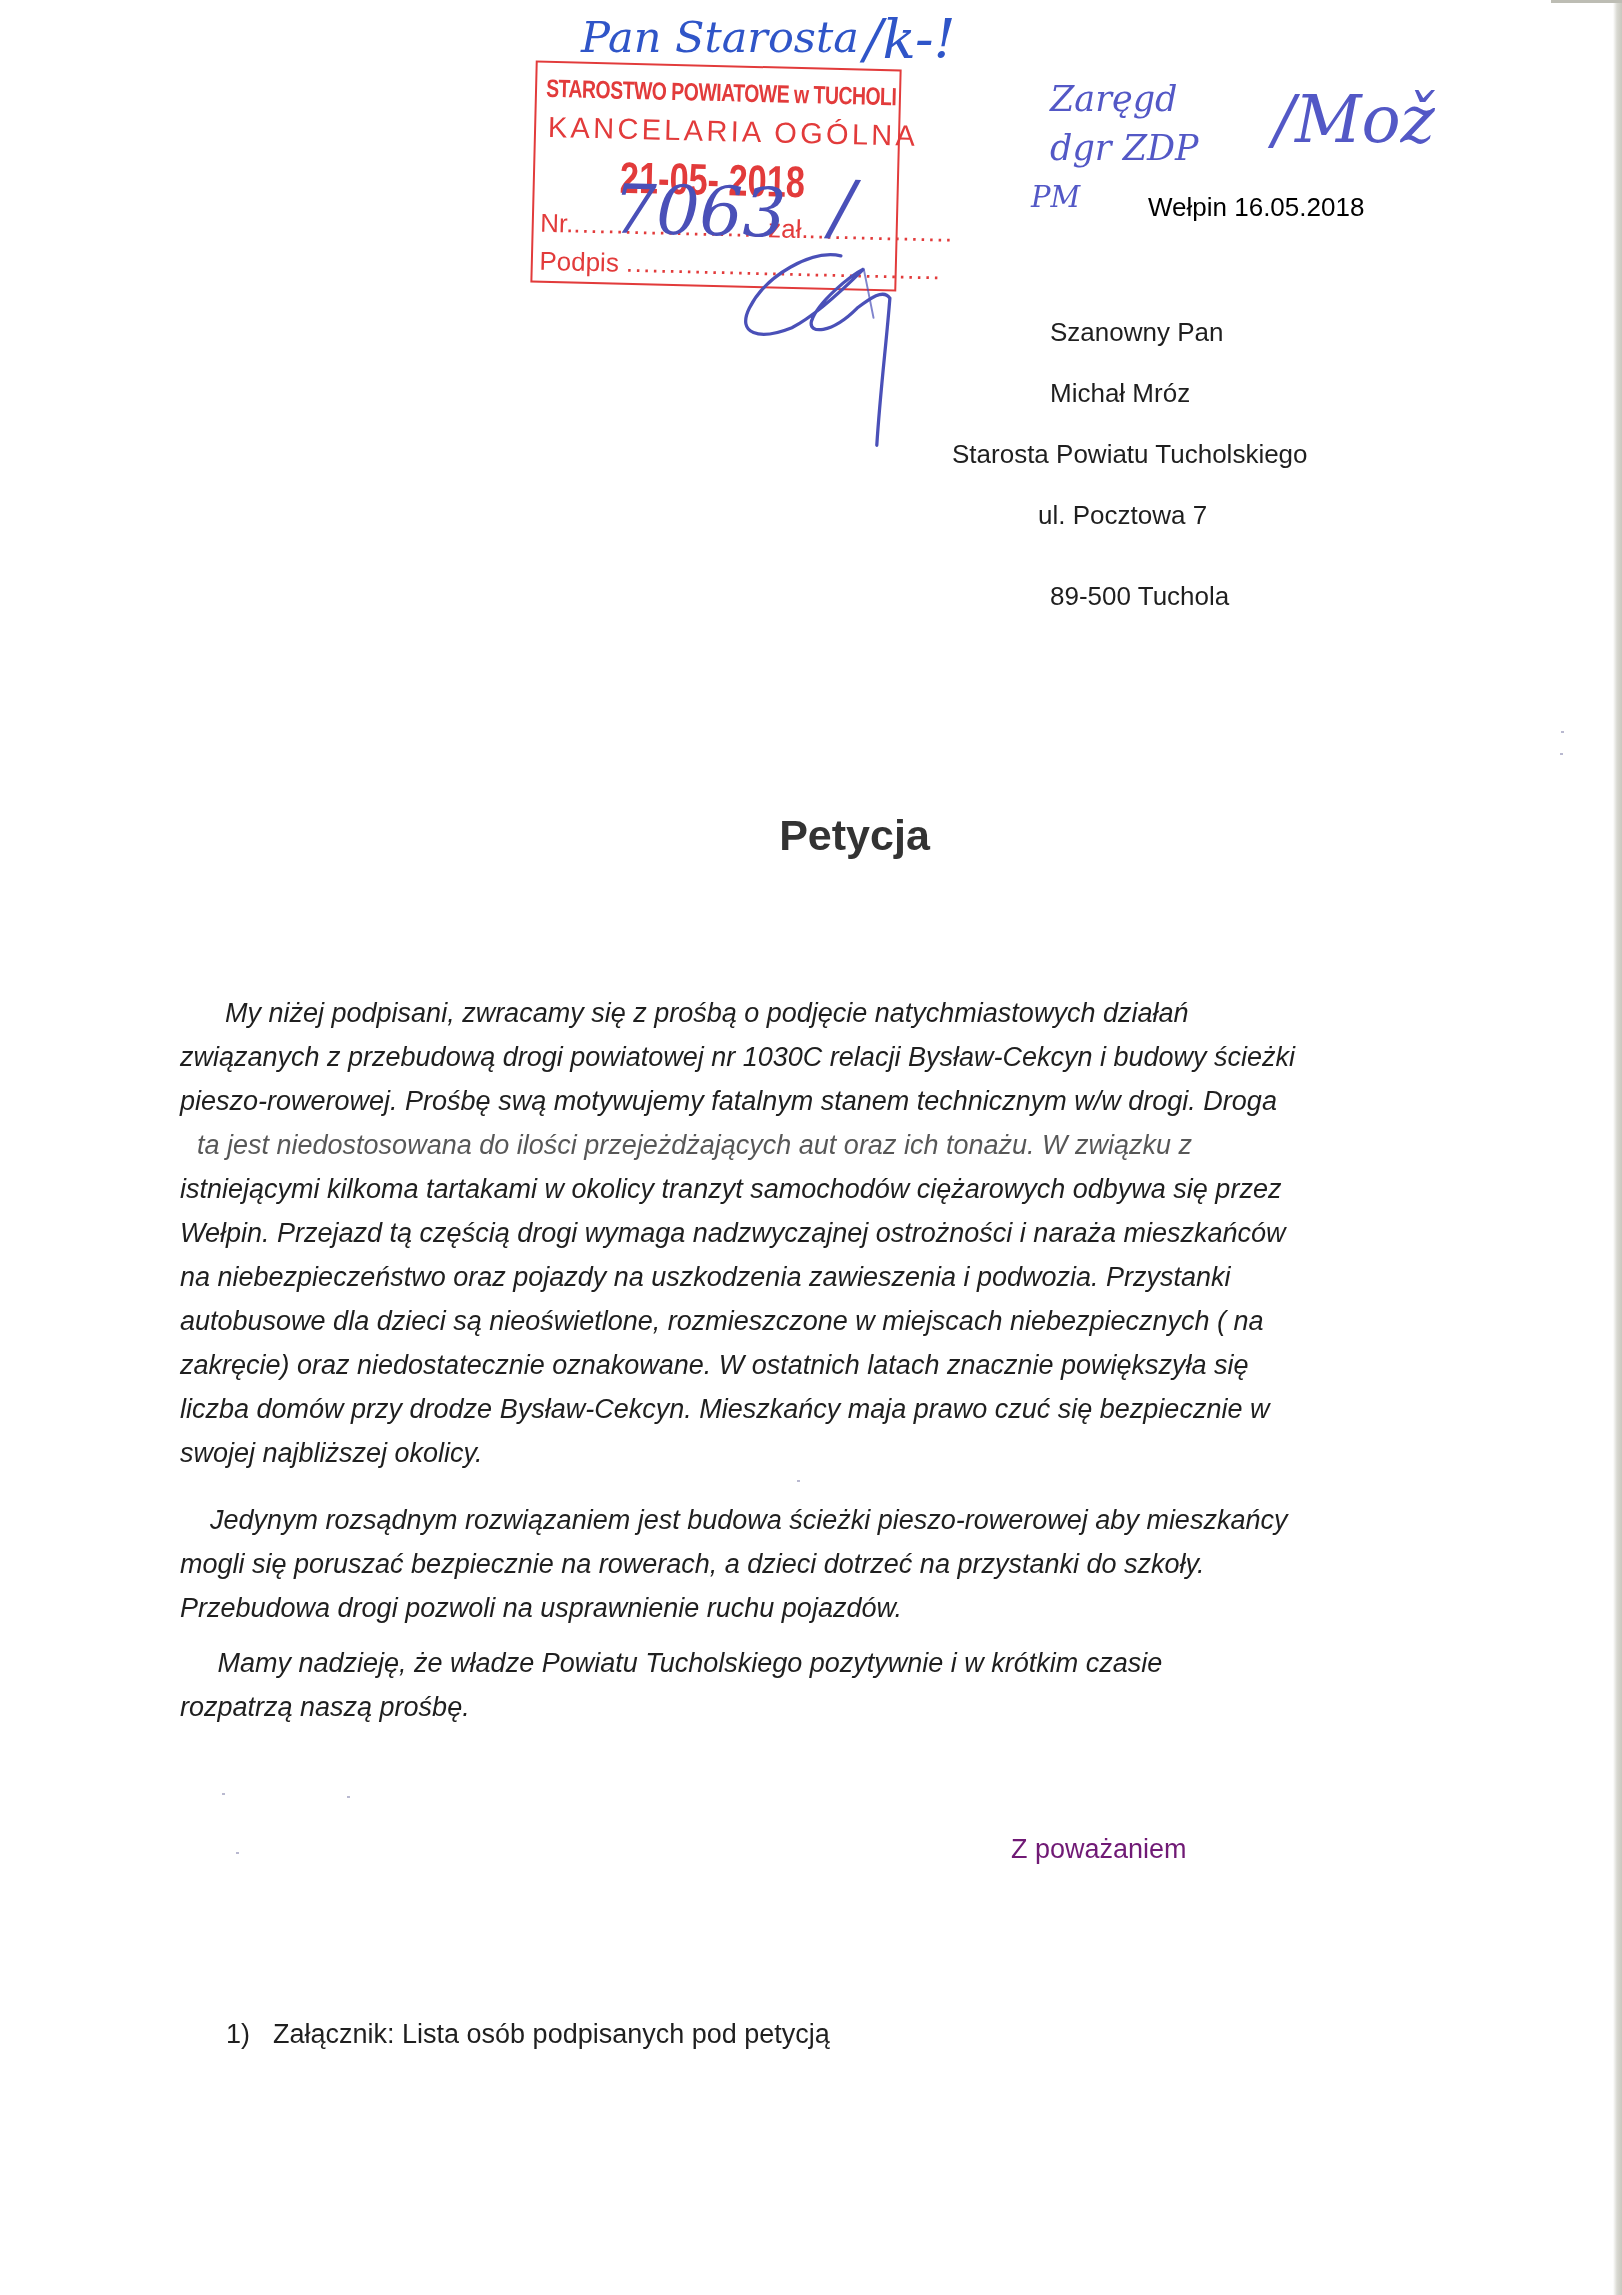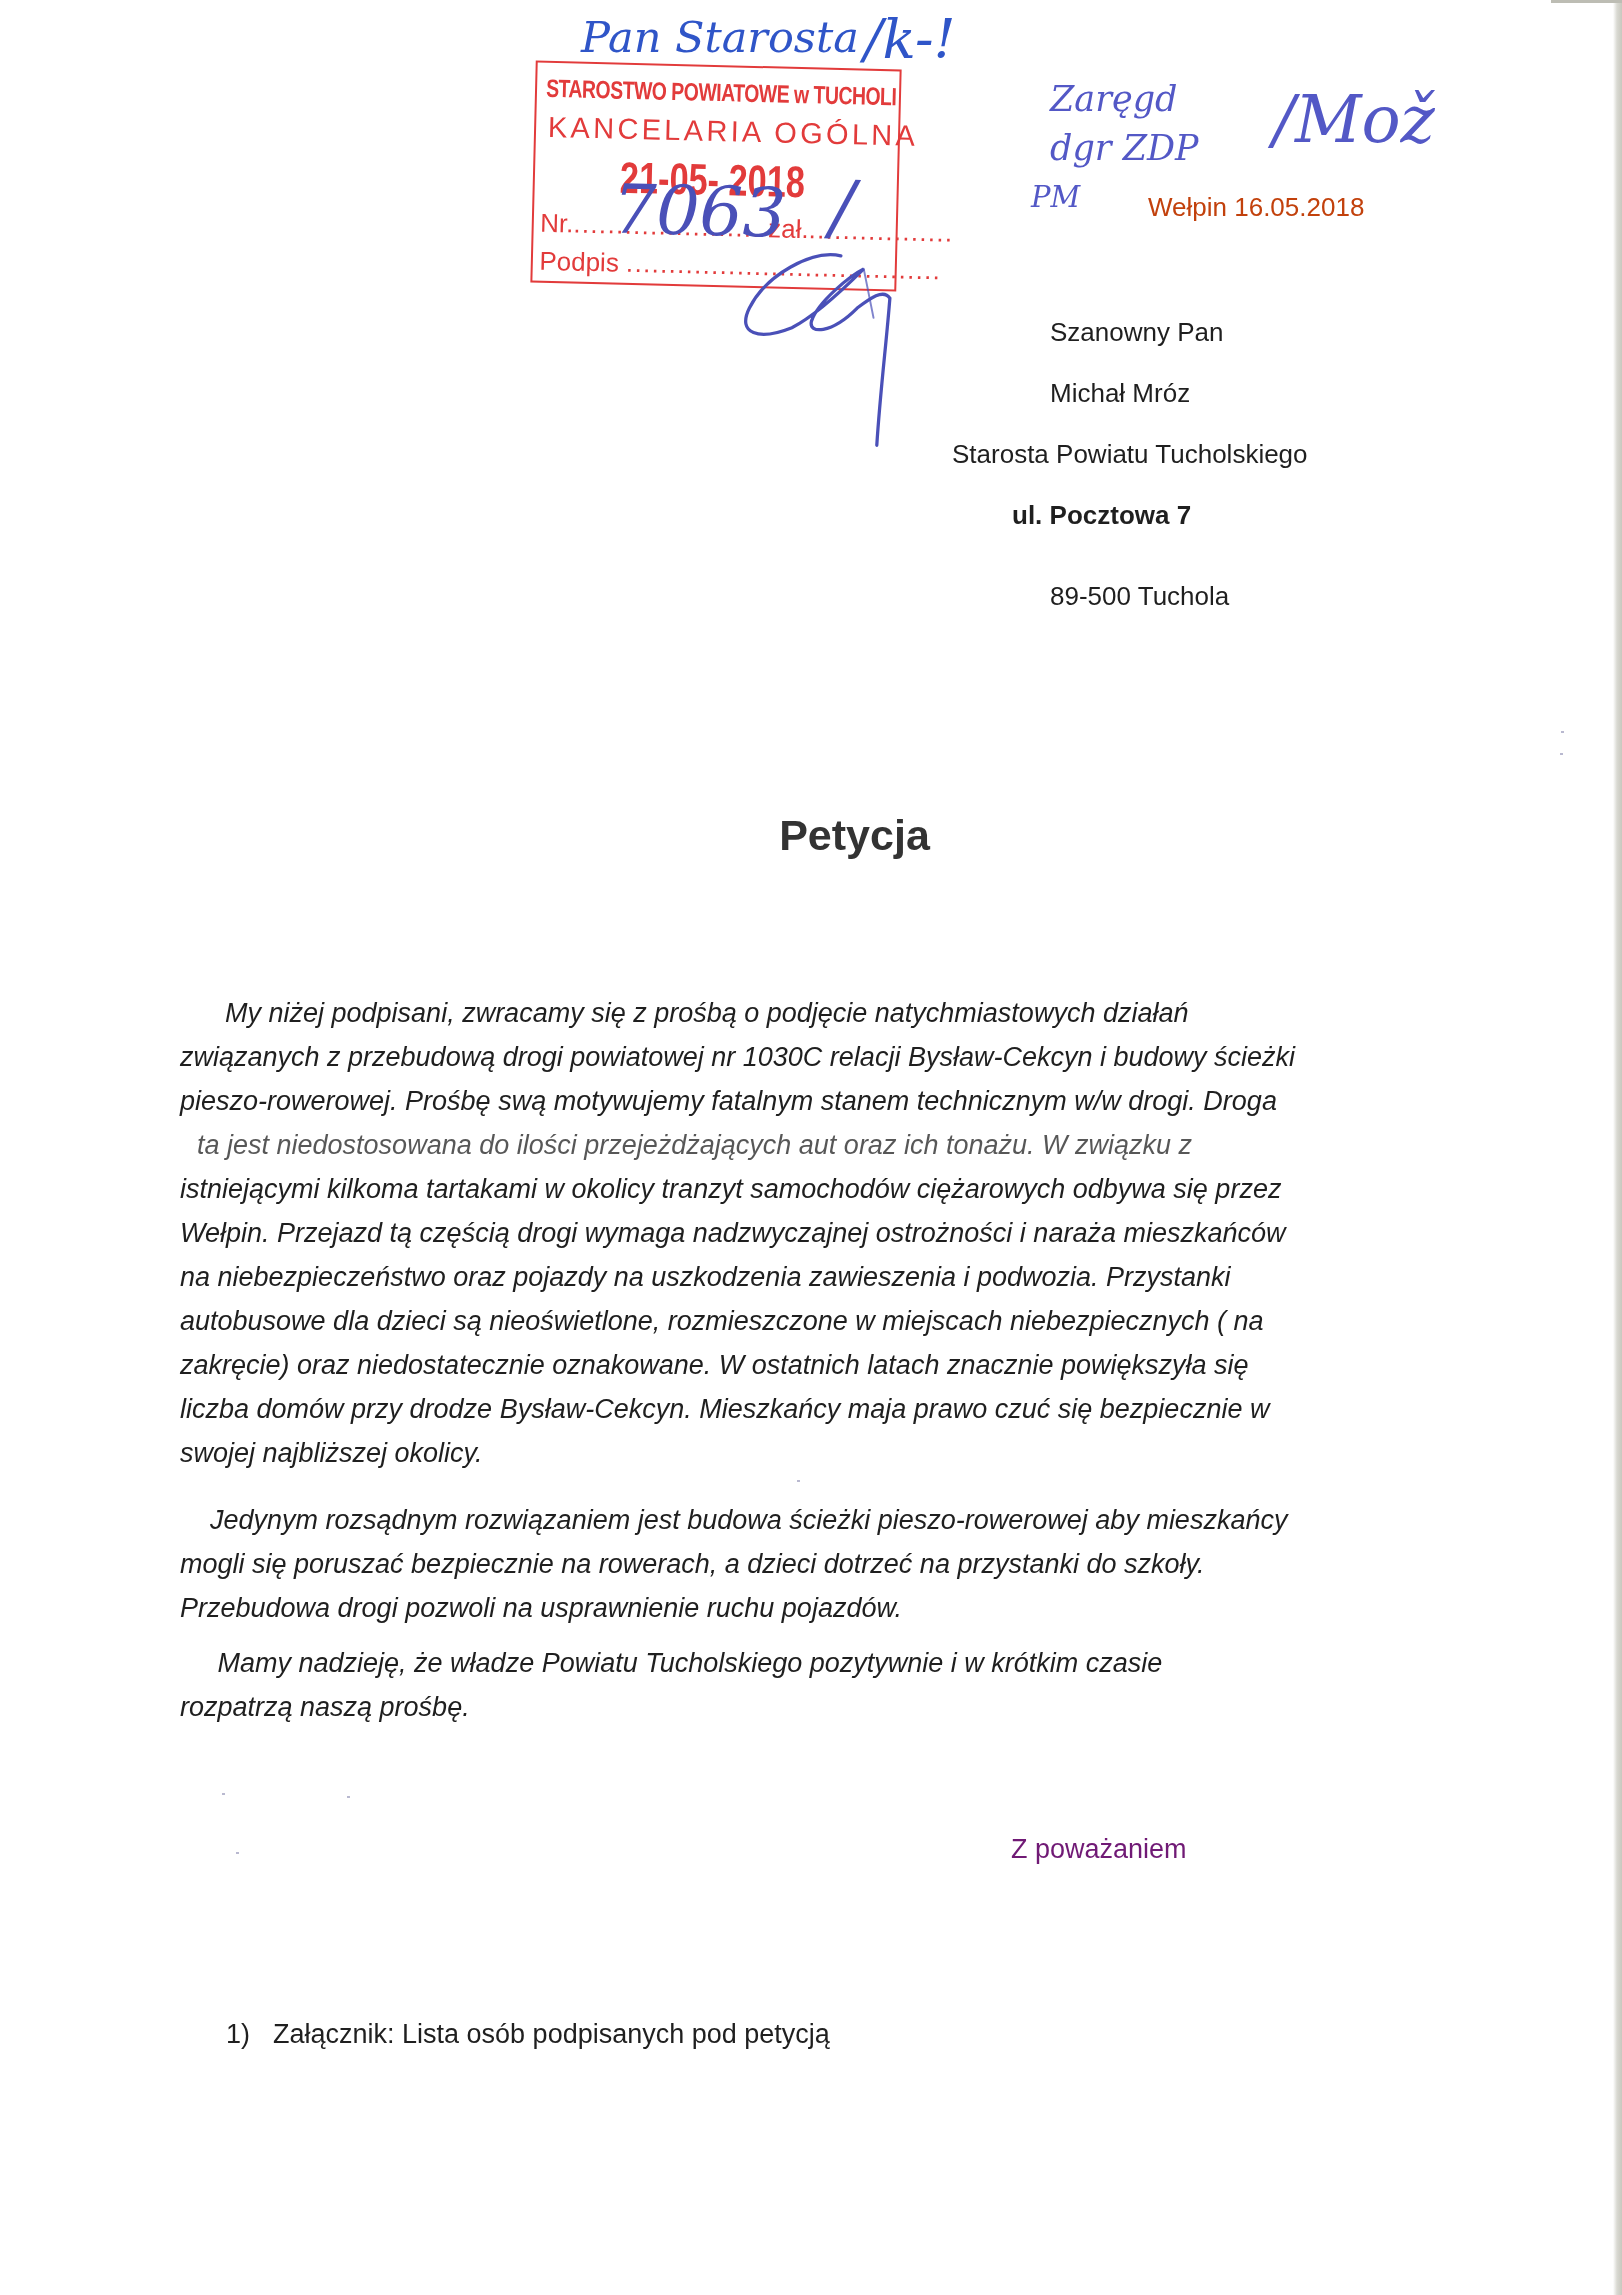--- a/index.html
+++ b/index.html
@@ -125,21 +125,21 @@
       width: 196px;
       height: 216px;
     }
 
     
     .date-line {
       position: absolute;
       left: 1148px;
       top: 192px;
       font-size: 26px;
-      color: #c2410c;
+      color: #000000;
       white-space: nowrap;
     }
     .recipient {
       position: absolute;
       font-size: 26px;
       color: #1f1f1f;
       white-space: nowrap;
     }
     .title {
       position: absolute;
@@ -226,21 +226,21 @@
 <div class="hand right-note-1">Zaręgd</div>
 <div class="hand right-note-2">dgr ZDP</div>
 <div class="hand right-note-3">PM</div>
 <div class="hand right-init">/Mož</div>
 
 <div class="date-line">Wełpin 16.05.2018</div>
 
 <div class="recipient" style="left:1050px; top:317px;">Szanowny Pan</div>
 <div class="recipient" style="left:1050px; top:378px;">Michał Mróz</div>
 <div class="recipient" style="left:952px; top:439px;">Starosta Powiatu Tucholskiego</div>
-<div class="recipient" style="left:1012px; top:500px;font-weight:bold;">ul. Pocztowa 7</div>
+<div class="recipient" style="left:1038px; top:500px;">ul. Pocztowa 7</div>
 <div class="recipient" style="left:1050px; top:561px;margin-top:20px;">89-500 Tuchola</div>
 
 <div class="title">Petycja</div>
 
 <div class="body-text" style="top:991px;">
   <span class="body-line" style="white-space:pre;">      My niżej podpisani, zwracamy się z prośbą o podjęcie natychmiastowych działań</span>
   <span class="body-line">związanych z przebudową drogi powiatowej nr 1030C relacji Bysław-Cekcyn i budowy ścieżki</span>
   <span class="body-line">pieszo-rowerowej. Prośbę swą motywujemy fatalnym stanem technicznym w/w drogi. Droga</span>
   <span class="body-line" style="opacity:0.75;margin-left:17px;">ta jest niedostosowana do ilości przejeżdżających aut oraz ich tonażu. W związku z</span>
   <span class="body-line">istniejącymi kilkoma tartakami w okolicy tranzyt samochodów ciężarowych odbywa się przez</span>

